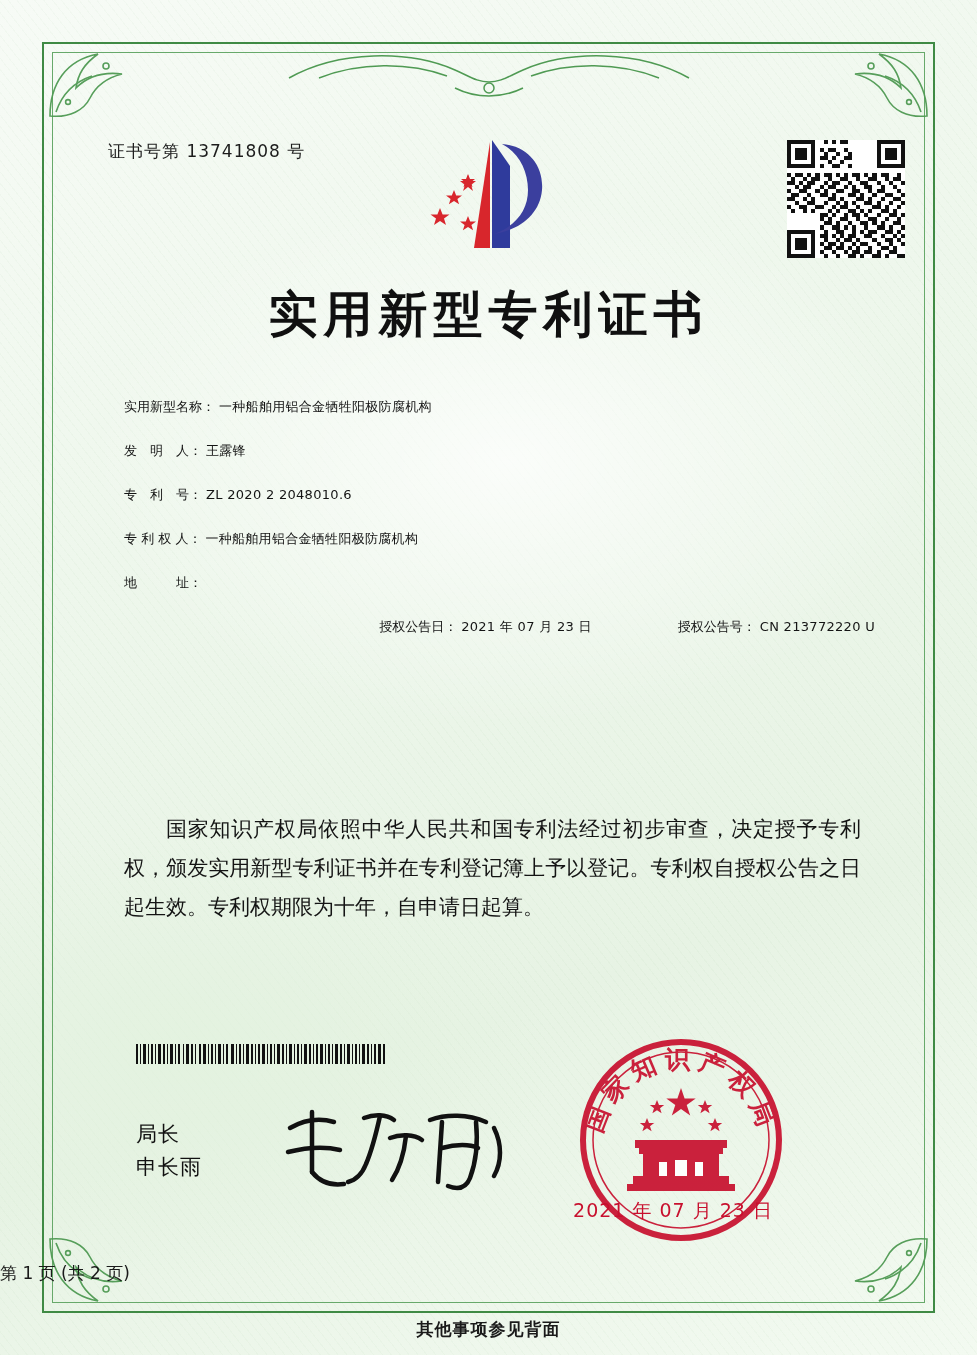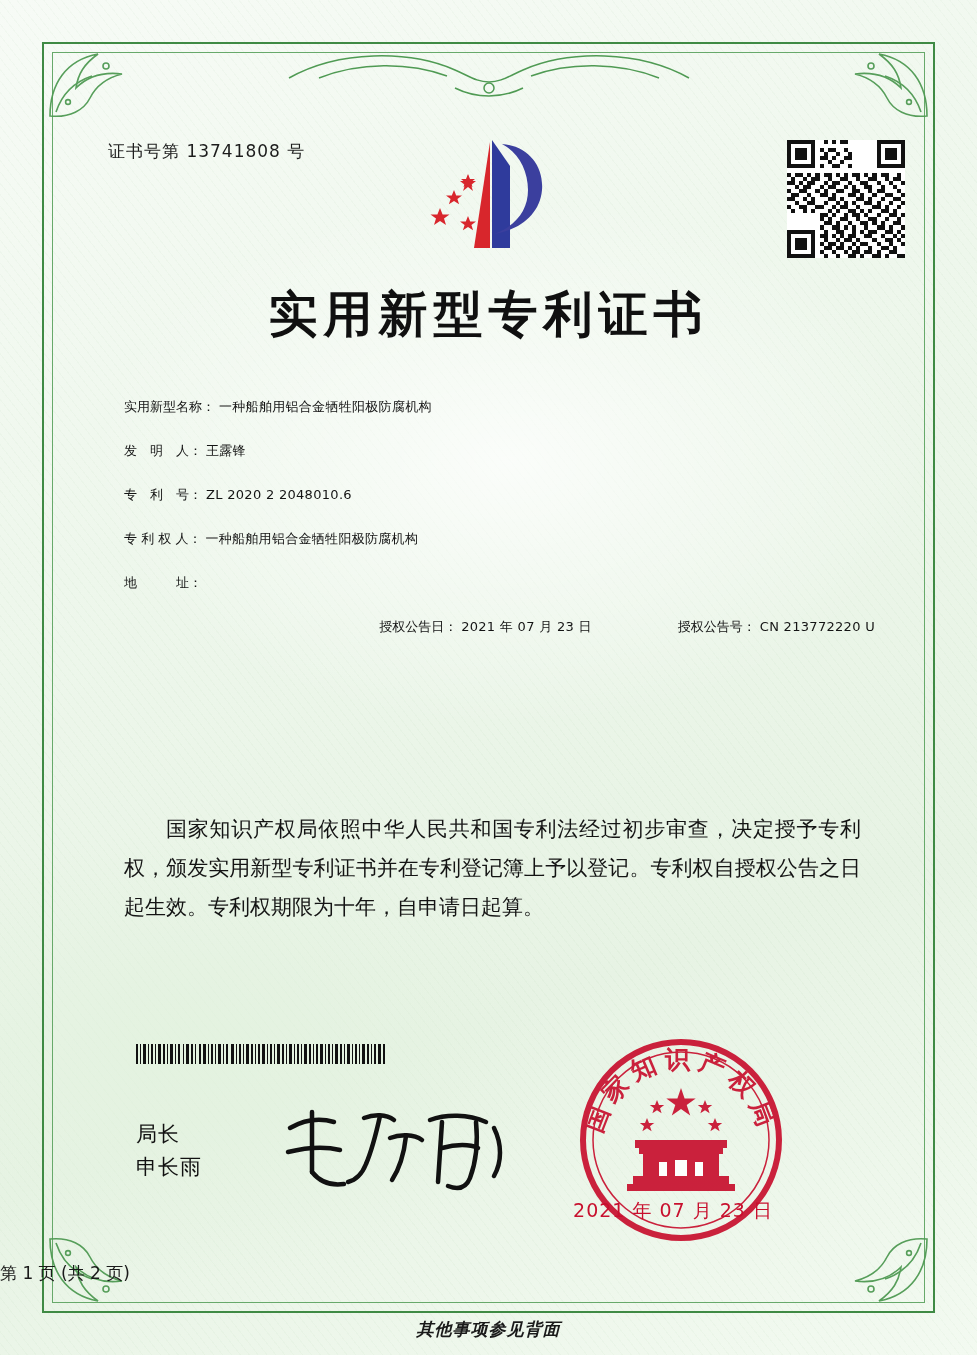--- a/index.html
+++ b/index.html
@@ -186,21 +186,20 @@
   }
   .backnote {
     position: absolute;
     left: 0; right: 0;
     top: 1318px;
     text-align: center;
     font-size: 17px;
     color: #1a1a1a;
     font-weight: bold;
     letter-spacing: 1px;
-    font-style: italic;
   }
 </style>
 </head>
 <body>
 
 <div class="page">
   <div class="wash"></div>
 
   <div class="border-outer"></div>
   <div class="border-inner"></div>

